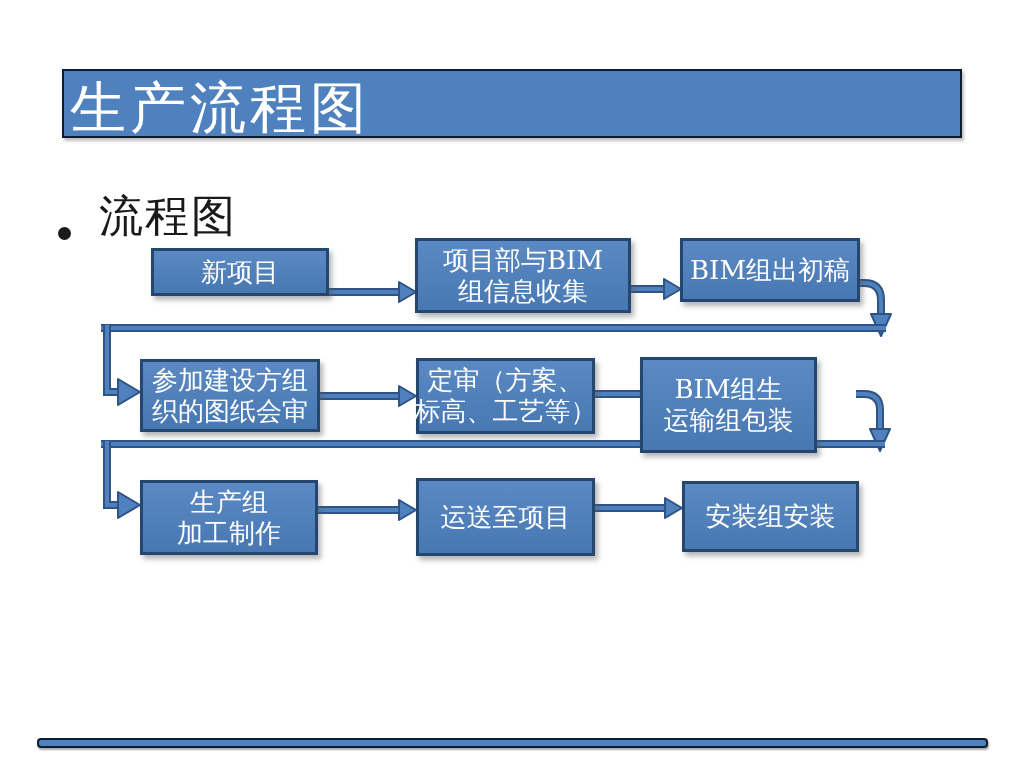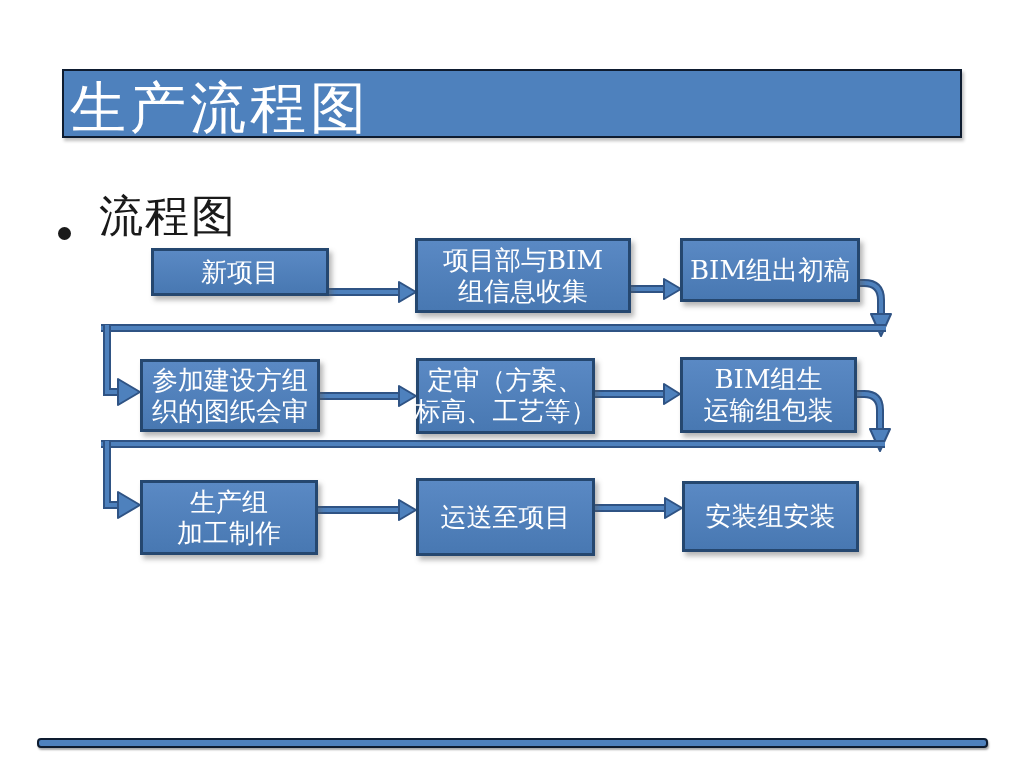--- a/index.html
+++ b/index.html
@@ -150,21 +150,21 @@
   </div>
 
   <div class="flow-box" style="left:140px;top:359px;width:180px;height:73px">
     <span>参加建设方组</span>
     <span>织的图纸会审</span>
   </div>
   <div class="flow-box" style="left:416px;top:358px;width:179px;height:76px">
     <span>定审（方案、</span>
     <span>标高、工艺等）</span>
   </div>
-  <div class="flow-box" style="left:680px;top:357px;width:177px;height:76px">
+  <div class="flow-box" style="left:640px;top:357px;width:177px;height:96px">
     <span>BIM组生</span>
     <span>运输组包装</span>
   </div>
 
   <div class="flow-box" style="left:140px;top:480px;width:178px;height:75px">
     <span>生产组</span>
     <span>加工制作</span>
   </div>
   <div class="flow-box" style="left:416px;top:478px;width:179px;height:78px">
     <span>运送至项目</span>

